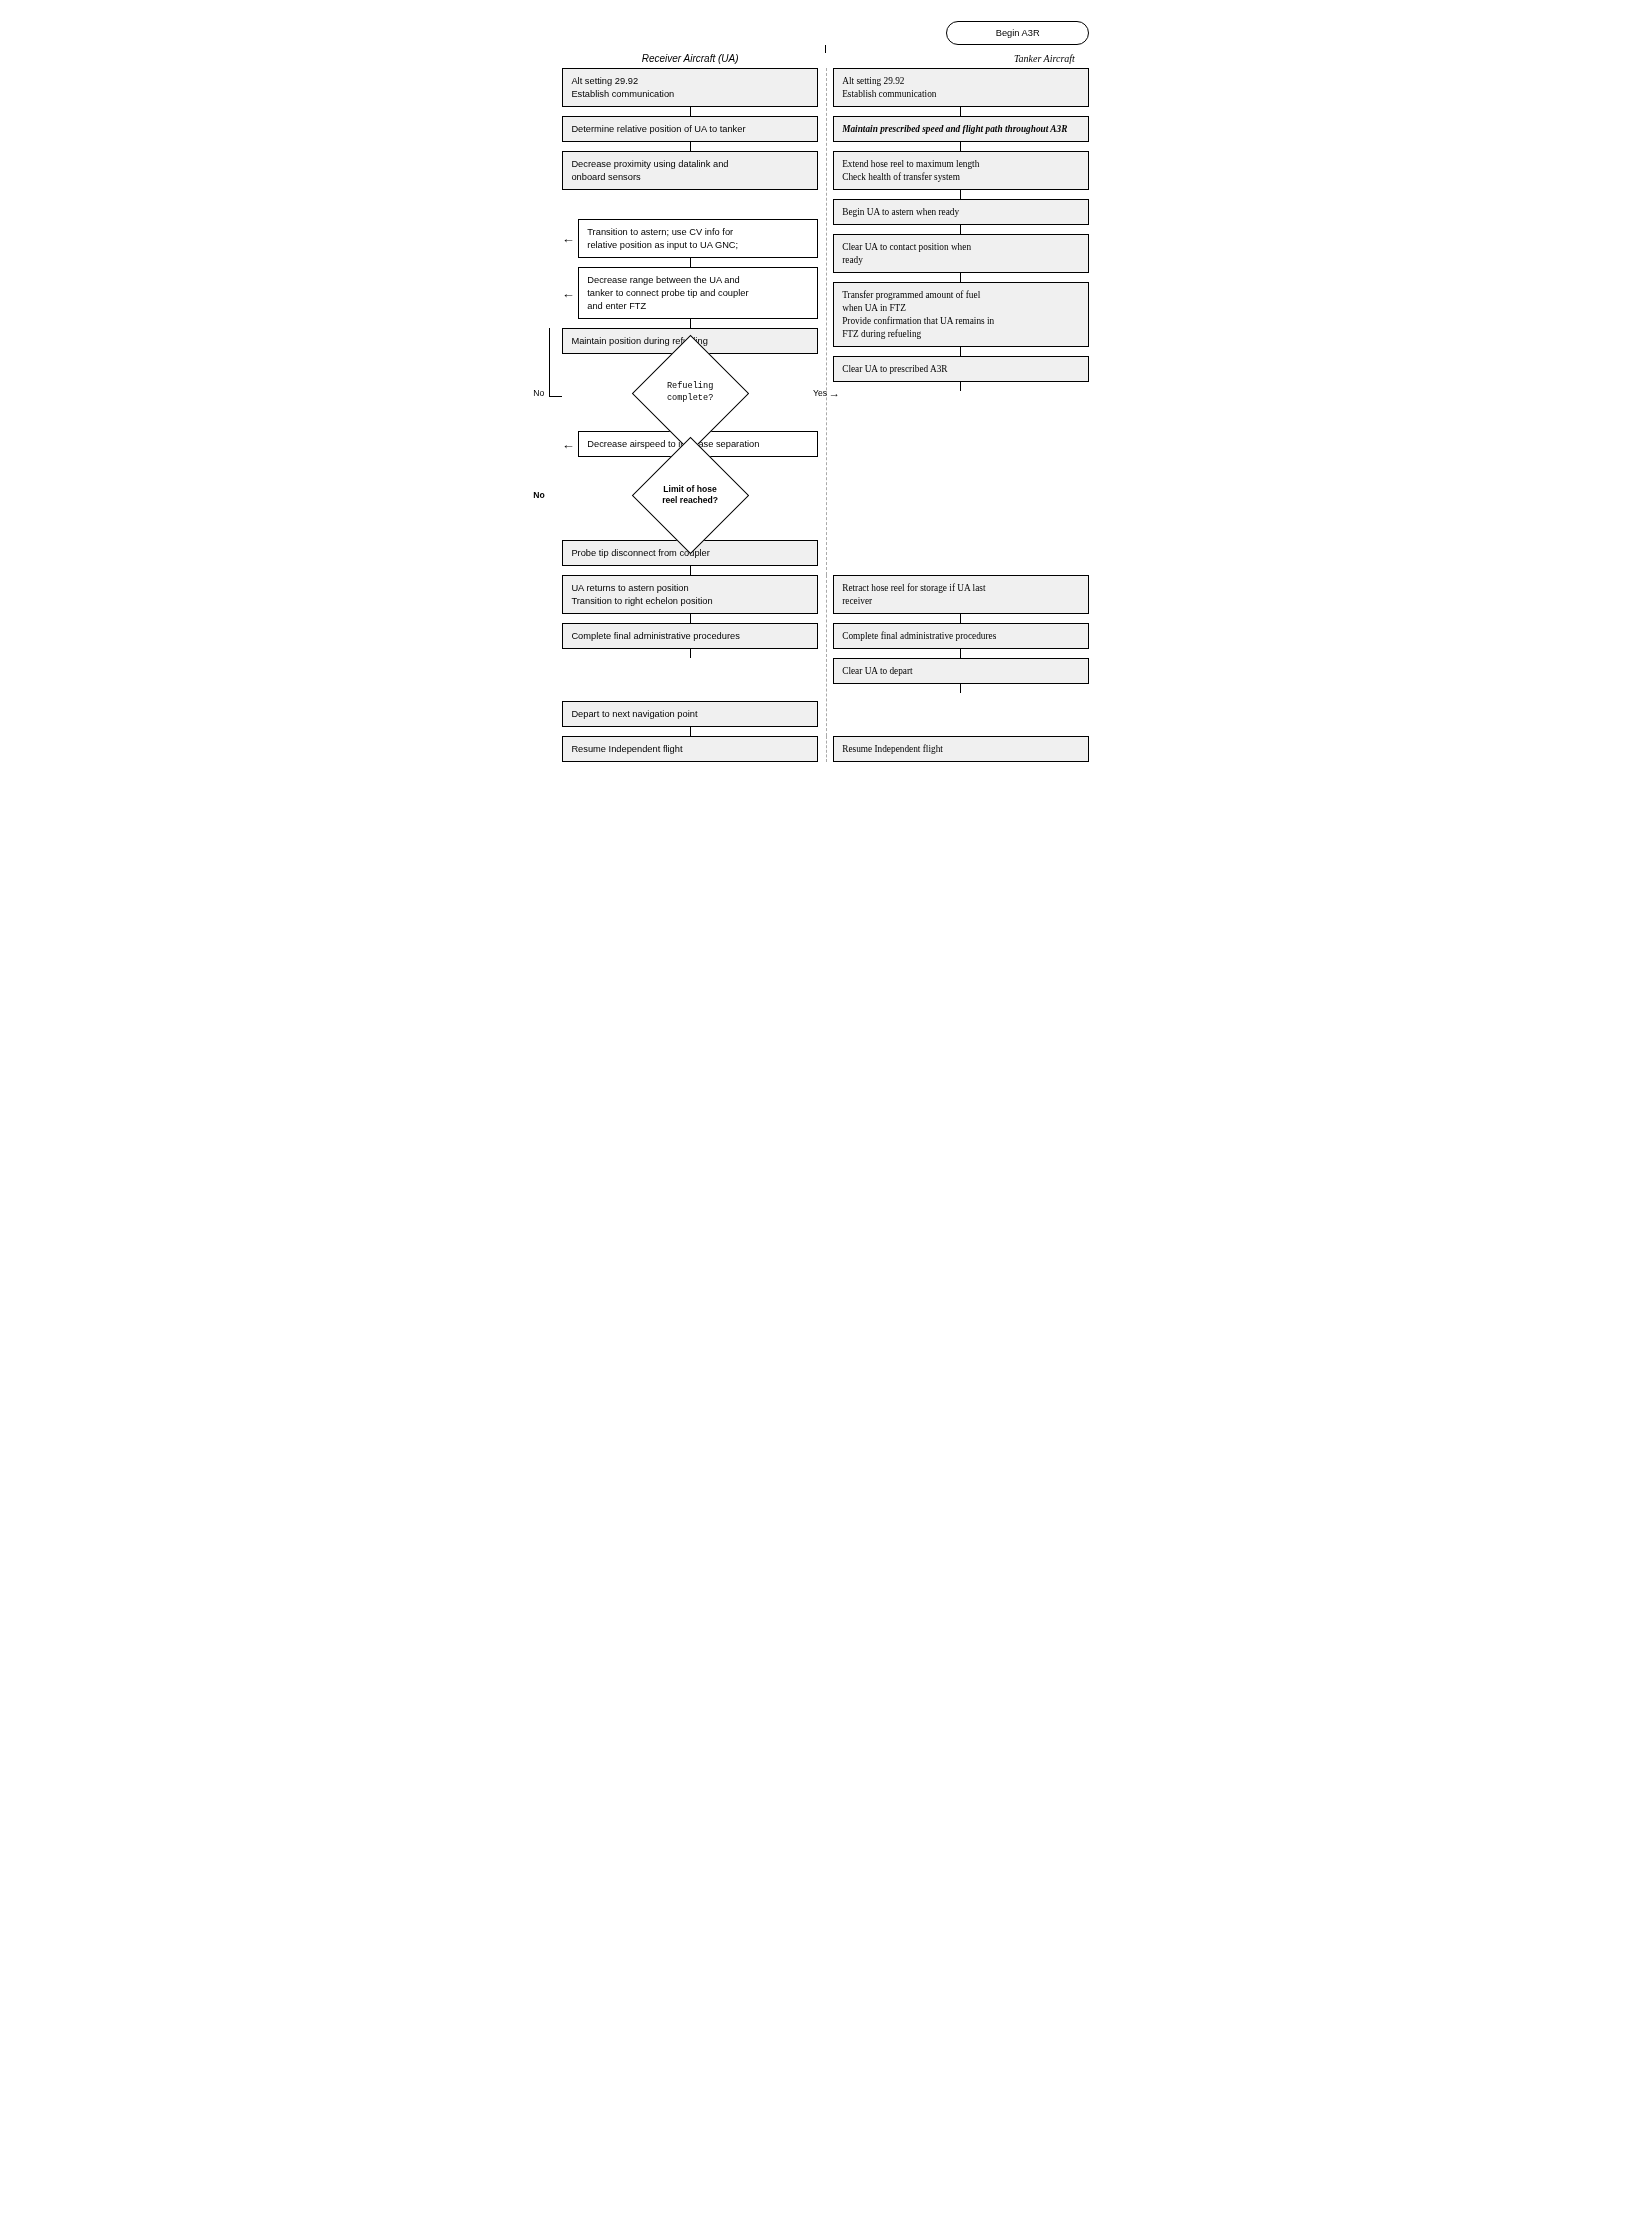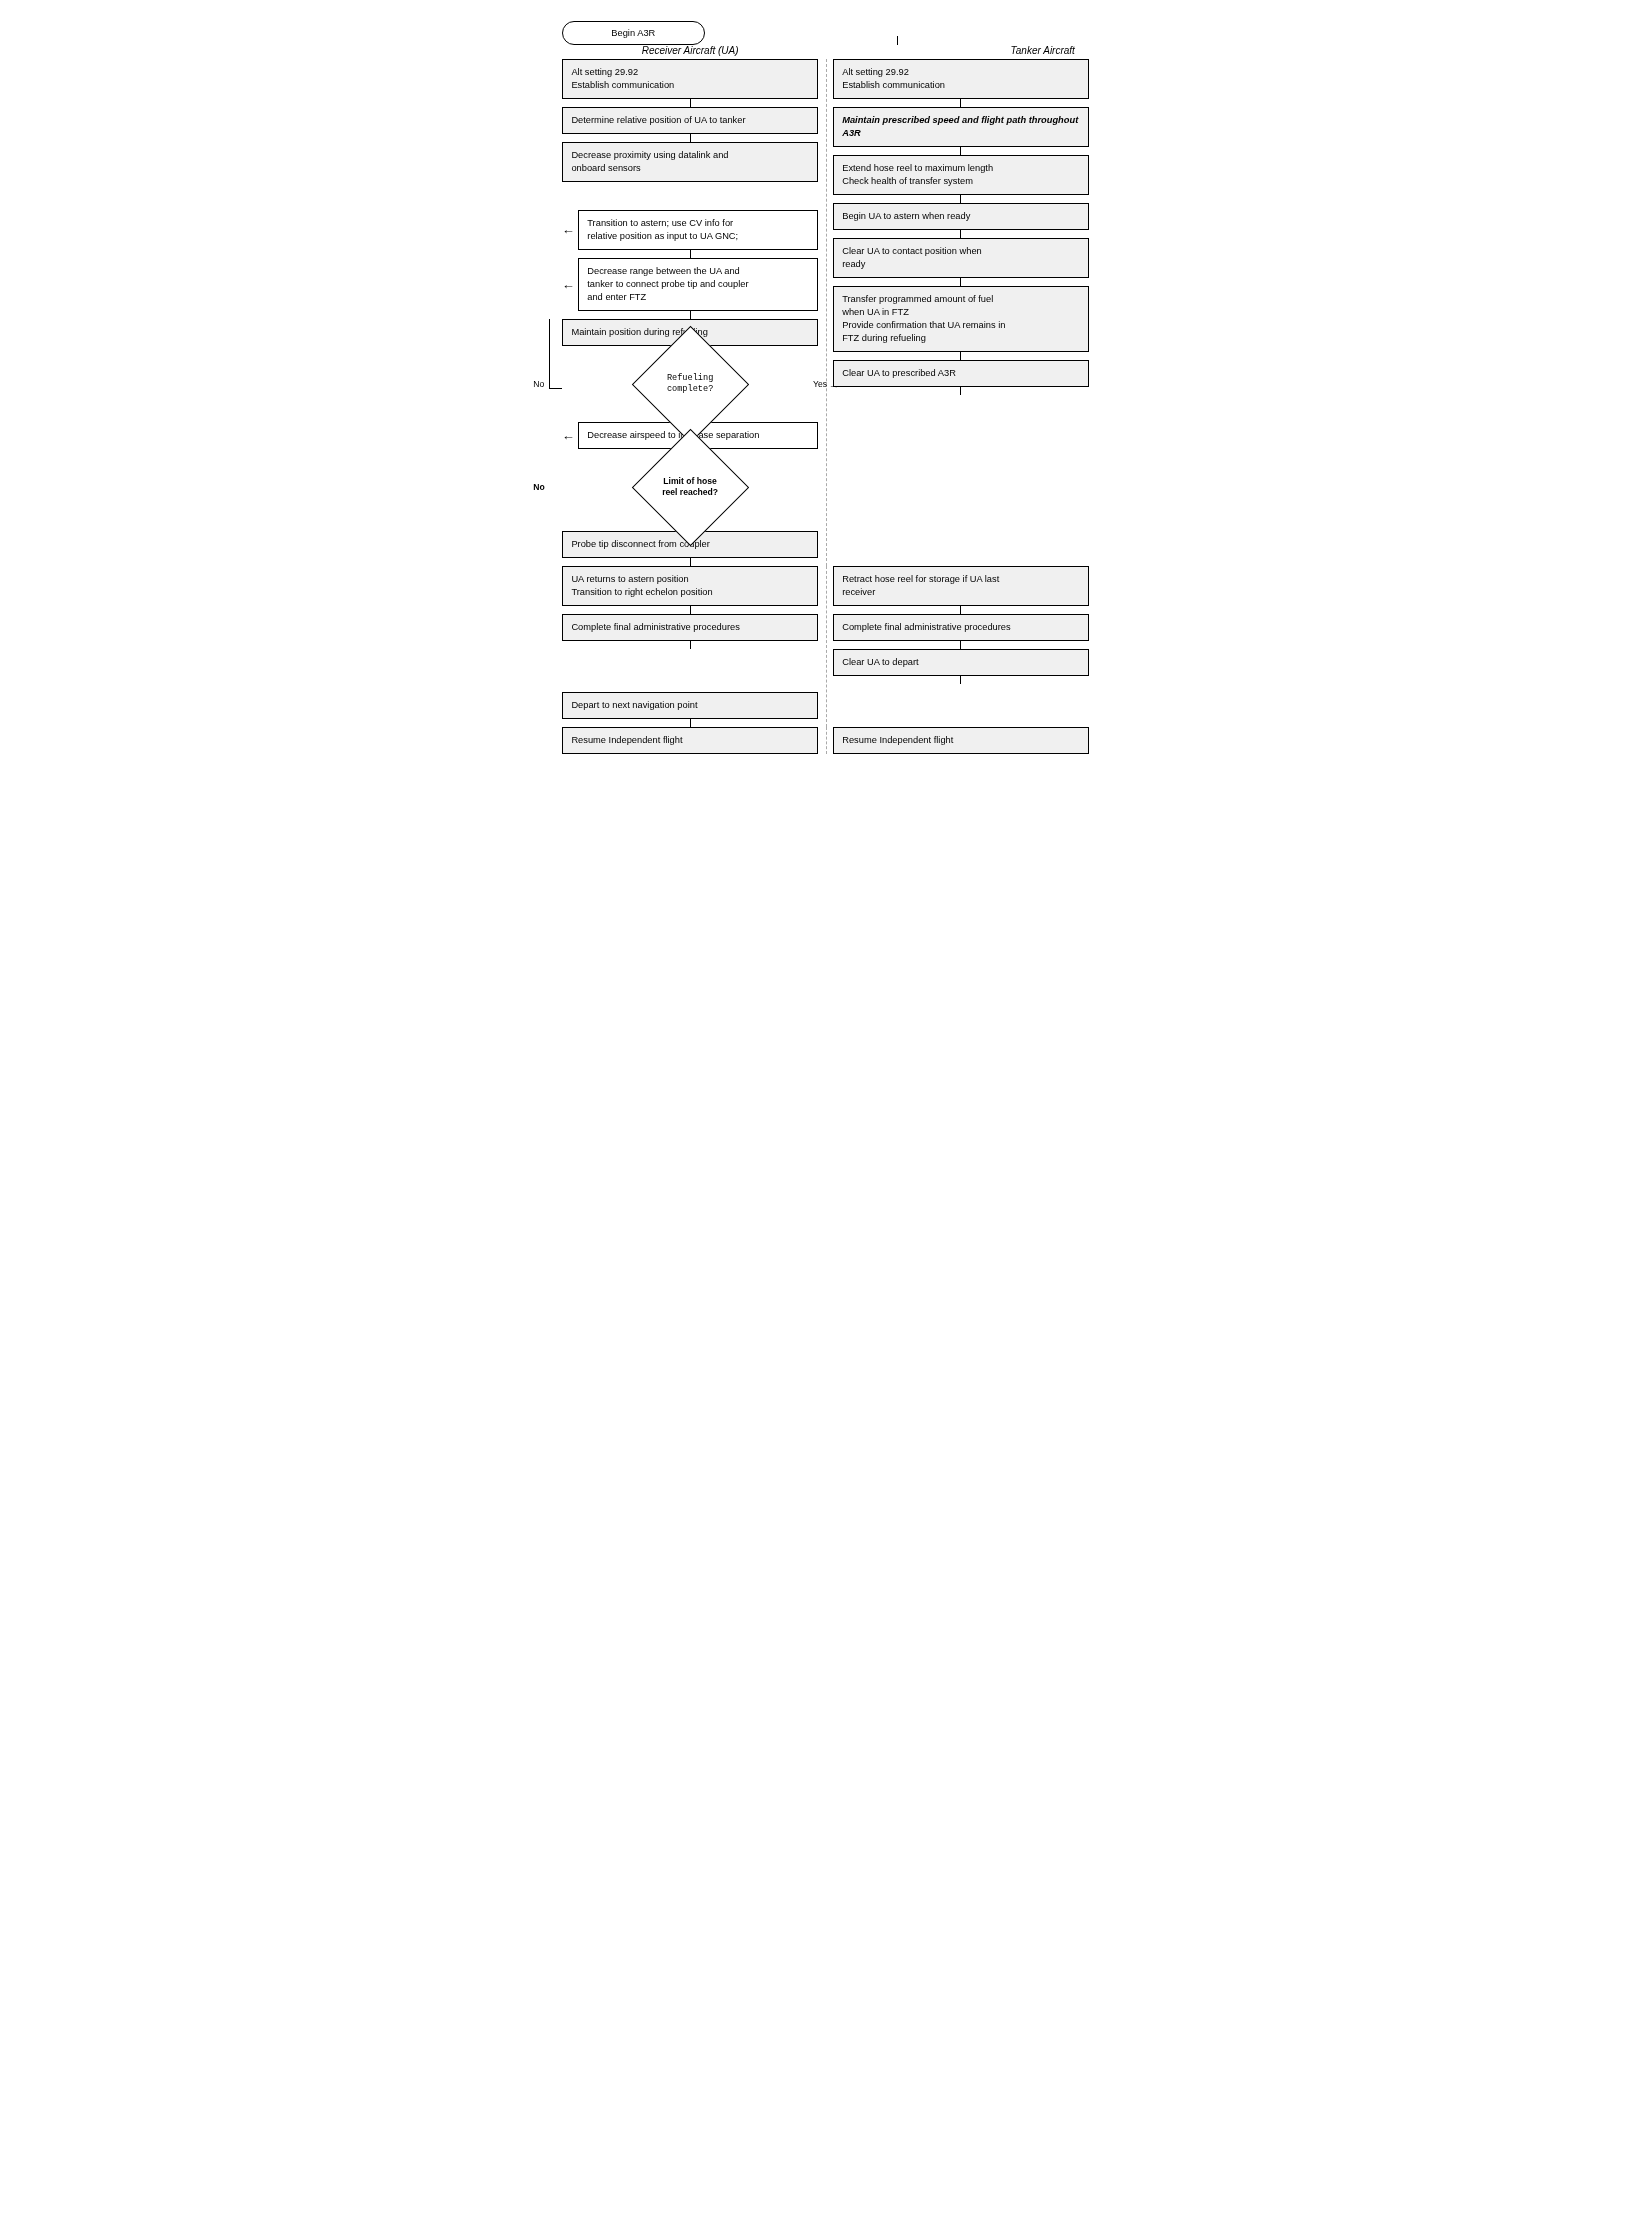--- a/index.html
+++ b/index.html
@@ -40,21 +40,21 @@
     
     .diagram-wrapper {
       width: 556px;
       position: relative;
       padding: 7.1px 14.3px;
     }
 
     
     .flow {
       display: flex;
-      flex-direction: row;
+      flex-direction: column;
       align-items: flex-end;
       width: 100%;
       position: relative;
     }
 
     .row-pair {
       display: flex;
       width: 100%;
       align-items: flex-start;
     }
@@ -64,20 +64,21 @@
       flex-direction: column;
       align-items: center;
       padding-right: 7.1px;
     }
     .half-right {
       width: 50%;
       display: flex;
       flex-direction: column;
       align-items: center;
       padding-left: 7.1px;
+      font-family: Liberation Serif, serif;
     }
 
     .w-full { width: 100%; }
 
   </style>
 </head>
 <body>
 
 <div class="diagram-wrapper">
 

